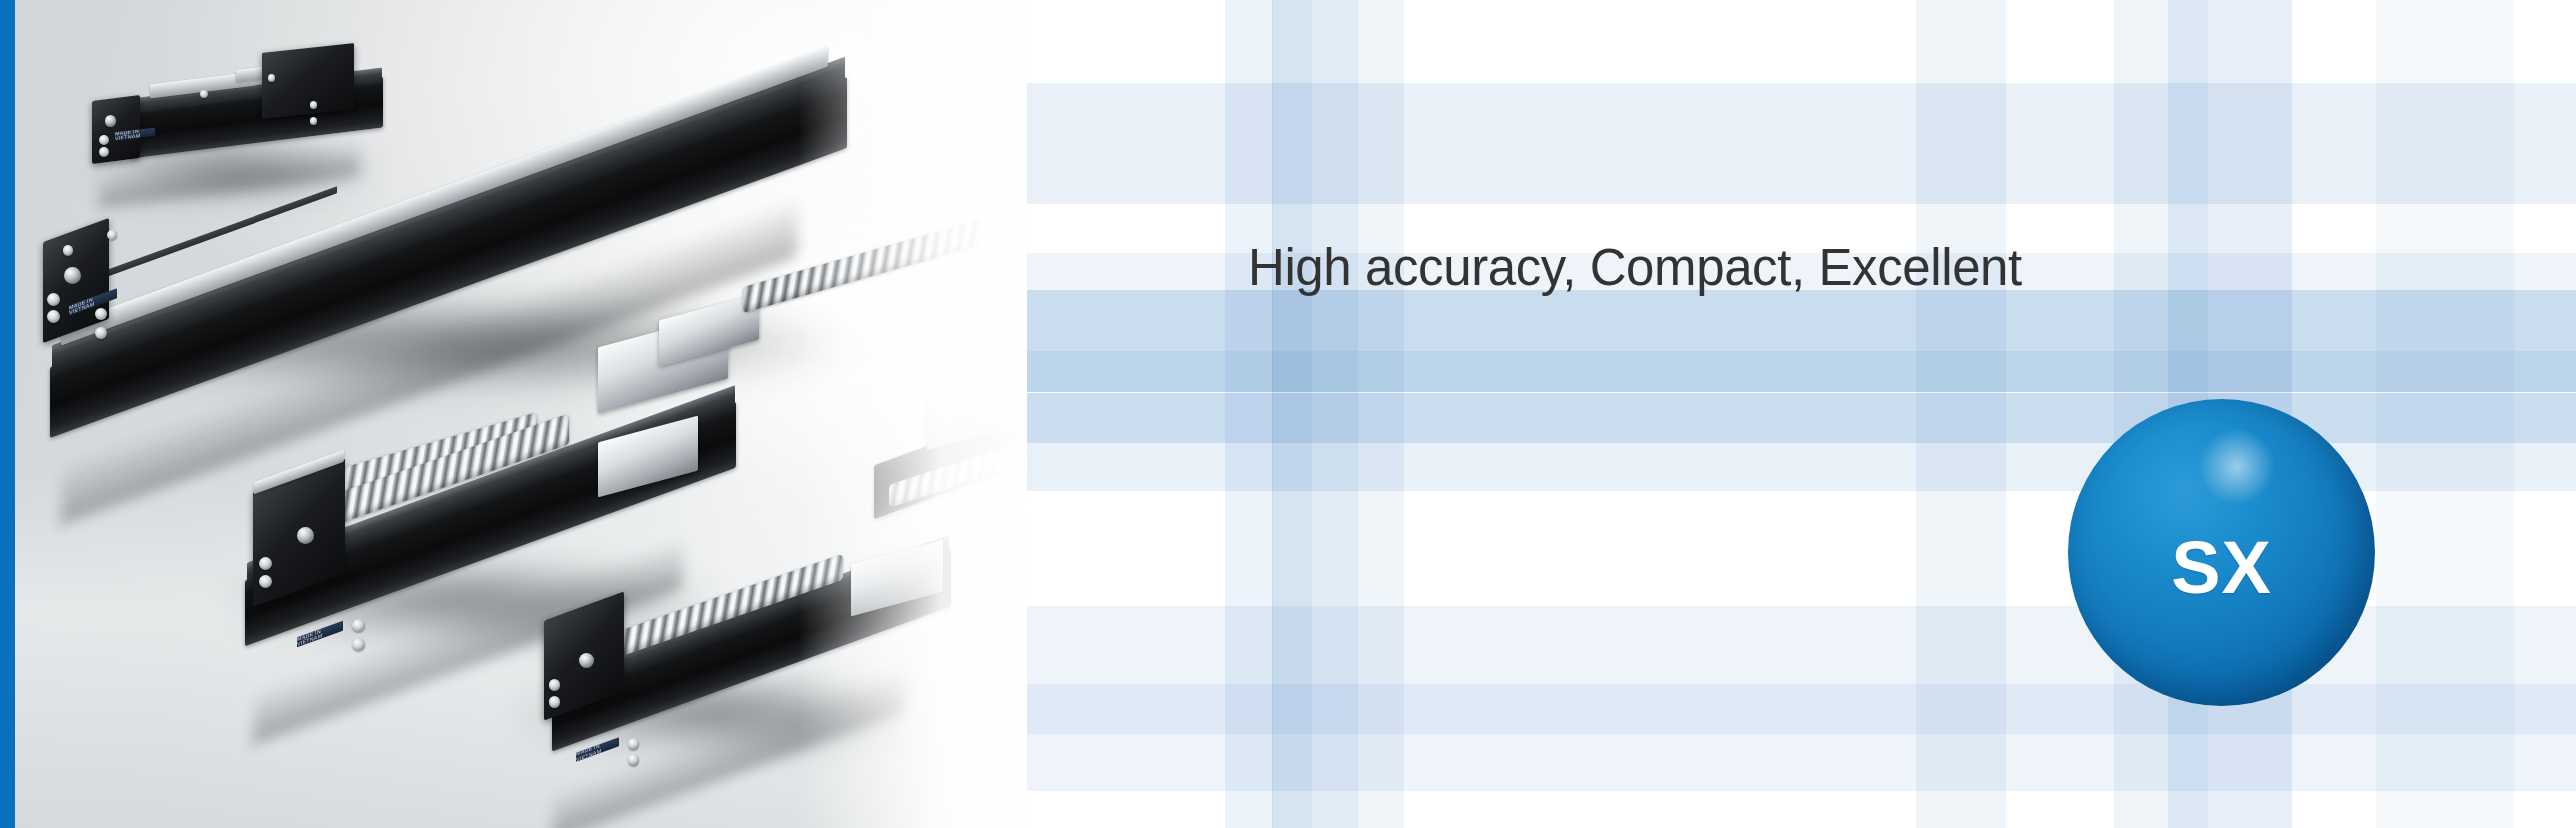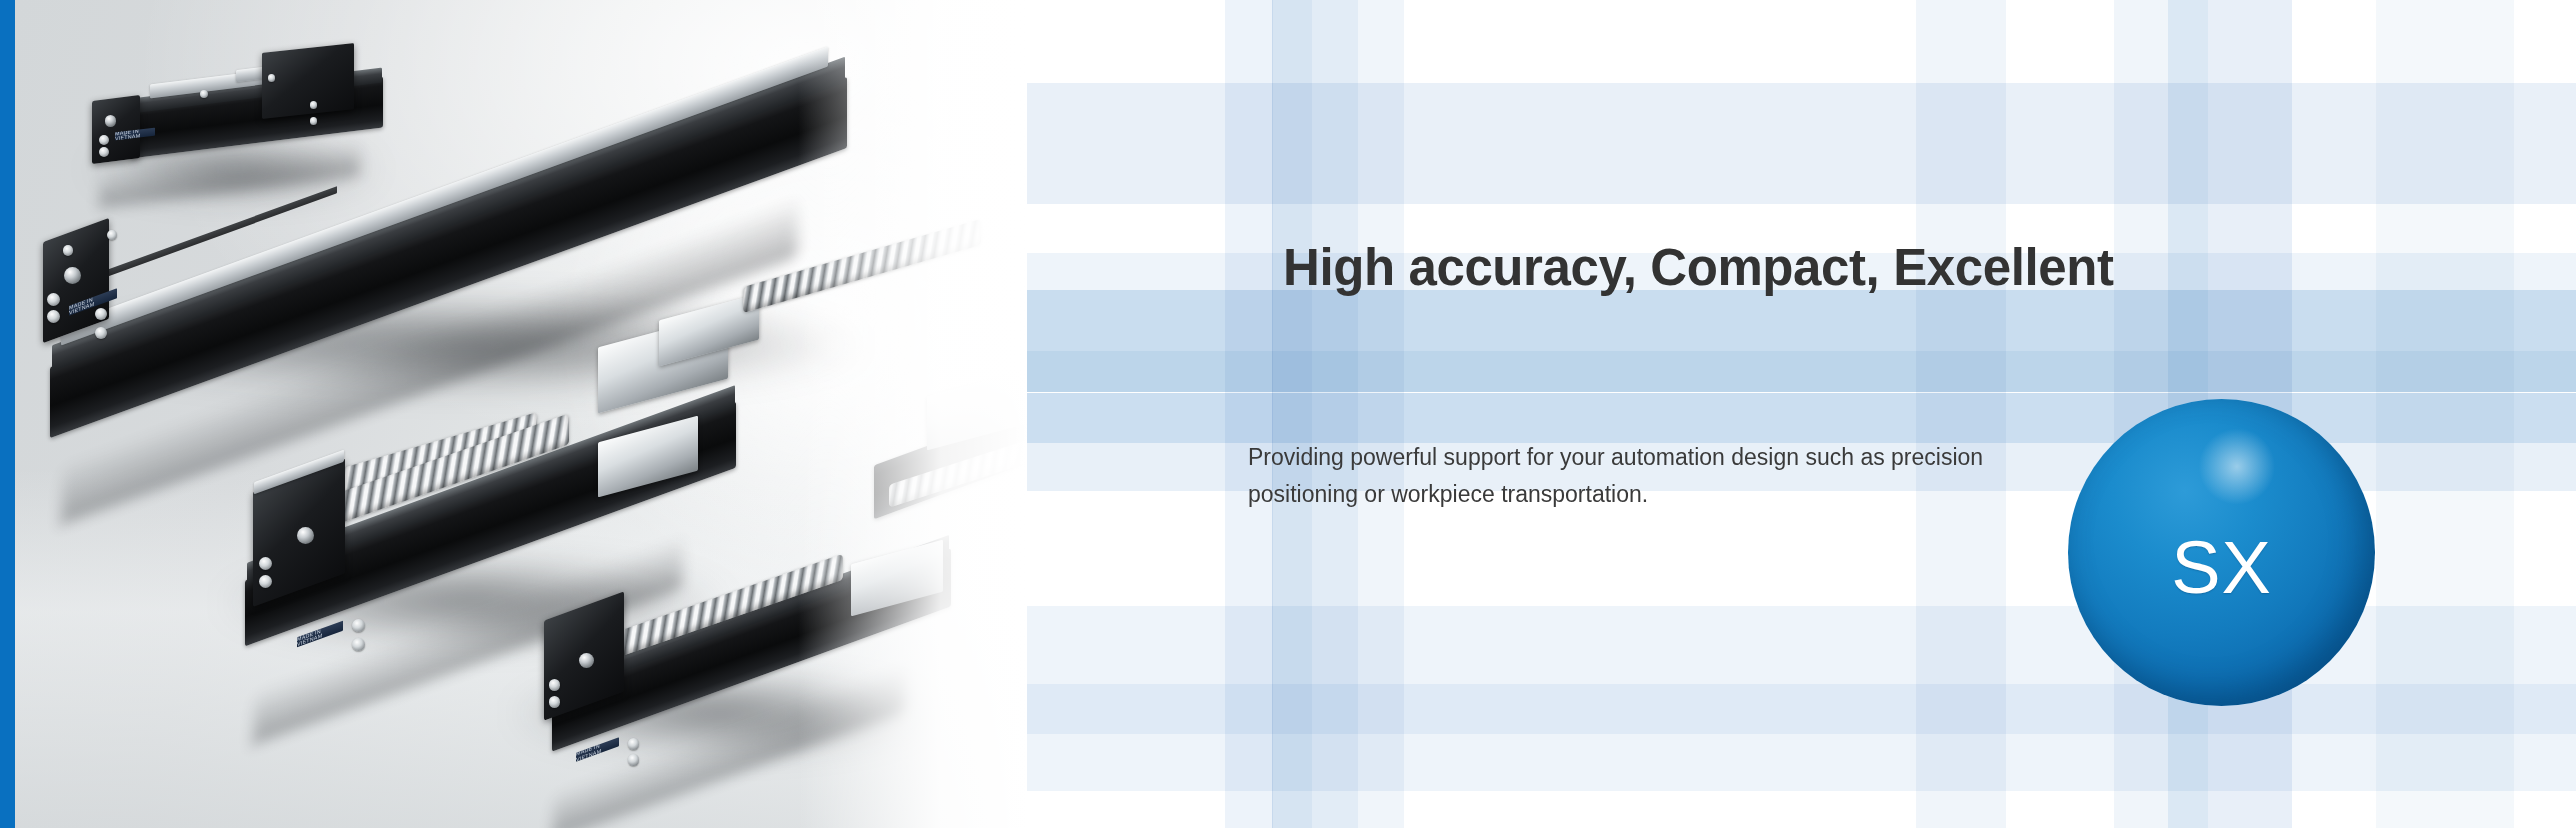--- a/index.html
+++ b/index.html
@@ -48,34 +48,34 @@
   .shadow{position:absolute;border-radius:50%;filter:blur(17px);
     background:radial-gradient(ellipse at center,rgba(20,24,28,.55) 0%,rgba(20,24,28,0) 70%);}
   .refl{position:absolute;filter:blur(7px);opacity:.42;
     background:linear-gradient(180deg,rgba(25,28,32,.75) 0%,rgba(25,28,32,0) 100%);}
 
   
   .panel{position:absolute;left:1027px;top:0;width:1549px;height:828px;background:#ffffff;overflow:hidden;}
   .vband{position:absolute;top:0;bottom:0;}
   .hband{position:absolute;left:0;right:0;}
   .headline{position:absolute;left:221px;top:201px;width:843px;
-    font-size:51px;font-weight:bold;color:#333333;line-height:1.28;letter-spacing:-0.4px;margin-left:35px;}
+    font-size:51px;font-weight:normal;color:#333333;line-height:1.28;letter-spacing:-0.4px;}
   .body{position:absolute;left:221px;top:416px;width:736px;
     font-size:23px;color:#3a3a3a;line-height:1.62;}
   .product{position:absolute;left:220px;top:573px;
     font-size:35px;color:#1b78c2;letter-spacing:-0.2px;}
 
   
   .sphere{position:absolute;left:1041px;top:399px;width:307px;height:307px;border-radius:50%;
     background:
       radial-gradient(circle at 55% 22%, rgba(255,255,255,.55) 0%, rgba(255,255,255,0) 13%),
       radial-gradient(circle at 38% 30%, #2d9bd8 0%, #1b8ccd 25%, #137cbf 50%, #0b68ac 75%, #075a9c 100%);
     box-shadow:inset -10.7px -12.3px 32px rgba(3,52,92,.45);
     display:flex;align-items:center;justify-content:center;}
-  .sphere .sx{color:#ffffff;font-size:74px;font-weight:normal;letter-spacing:0.8px;
+  .sphere .sx{color:#ffffff;font-size:74px;font-weight:bold;letter-spacing:0.8px;
     margin-top:29px;text-shadow:0 0.8px 1.5px rgba(0,40,80,.25);}
 </style>
 </head>
 <body>
 
 <div class="banner">
 
   <div class="accent-bar"></div>
 
   <div class="photo">
@@ -182,20 +182,19 @@
         <div class="vband" style="left: 285px; width: 46px; background: rgb(221, 233, 245); mix-blend-mode: multiply; opacity: 0.85;"></div>
         <div class="vband" style="left: 331px; width: 46px; background: rgb(238, 244, 250); mix-blend-mode: multiply; opacity: 0.85;"></div>
         <div class="vband" style="left: 889px; width: 90px; background: rgb(238, 244, 250); mix-blend-mode: multiply; opacity: 0.85;"></div>
         <div class="vband" style="left: 1087px; width: 54px; background: rgb(238, 244, 250); mix-blend-mode: multiply; opacity: 0.85;"></div>
         <div class="vband" style="left: 1141px; width: 40px; background: rgb(213, 228, 243); mix-blend-mode: multiply; opacity: 0.85;"></div>
         <div class="vband" style="left: 1181px; width: 84px; background: rgb(228, 237, 247); mix-blend-mode: multiply; opacity: 0.85;"></div>
         <div class="vband" style="left: 1349px; width: 138px; background: rgb(242, 247, 251); mix-blend-mode: multiply; opacity: 0.85;"></div>
       </div>
 
     <h1 class="headline">High accuracy, Compact, Excellent</h1>
-    <p class="body">Providing powerful support for your automation design such as  precision positioning or workpiece transportation.</p>
 
     <div class="sphere">
       <span class="sx">SX</span>
     </div>
   </div>
 </div>
 
 
 </body></html>

